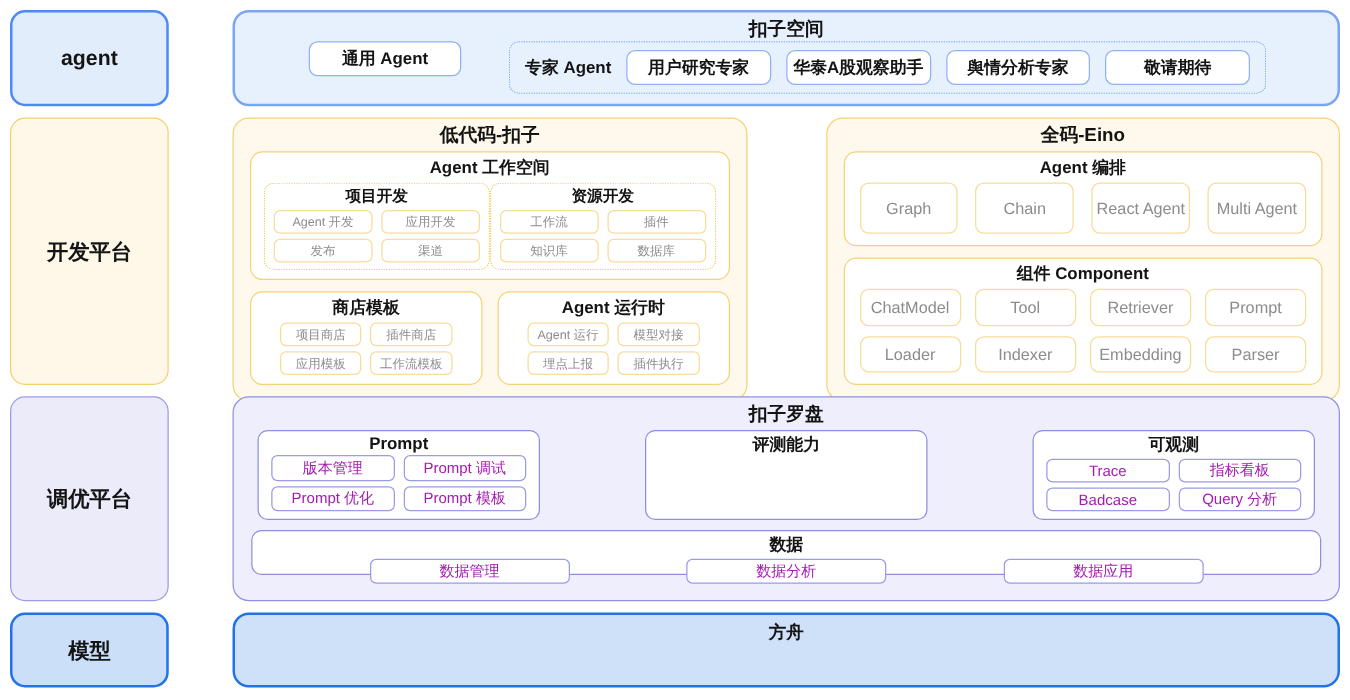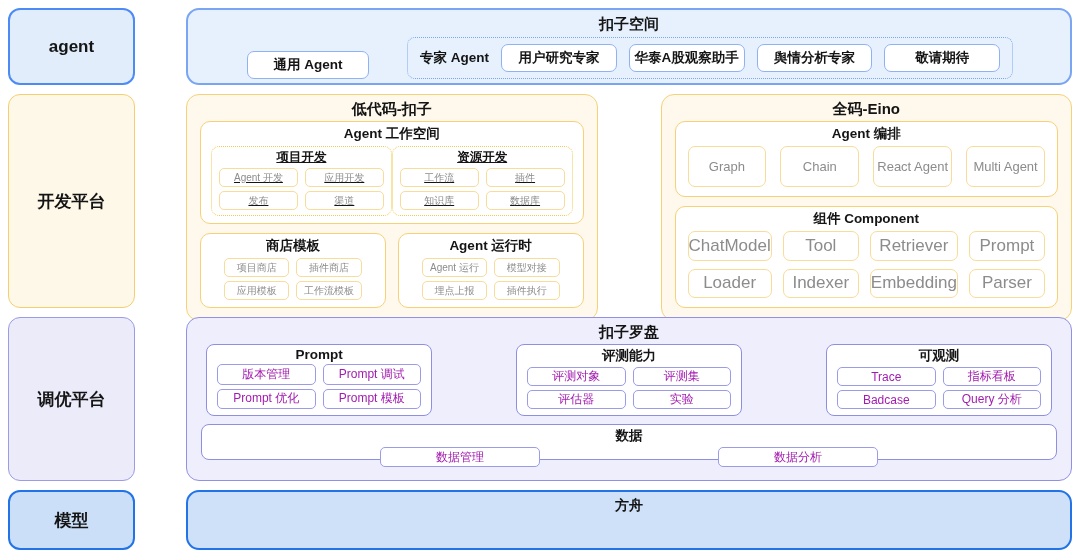--- a/index.html
+++ b/index.html
@@ -21,51 +21,51 @@
   
   .panel{border-radius:13px;border:1.5px solid;box-sizing:border-box;display:flex;flex-direction:column;margin-left:40px;}
   .p-blue{background:#E7F1FD;border-color:#79A5F2;border-width:2px;}
   .p-yellow{background:#FEF9EC;border-color:#F7D176;}
   .p-purple{background:#EEEEFC;border-color:#9090E4;}
   .p-dblue{background:#CEE1F9;border-color:#2273E8;border-width:2px;gap:48px;}
   .panel-title{text-align:center;font-weight:bold;font-size:15px;padding-top:5px;line-height:18px;flex:none;}
   .panel-title.sm{font-size:14px;padding-top:4px;}
 
   
-  .r1-content{flex:1;display:flex;align-items:flex-end;gap:38px;padding:0 57px 4px 59px;}
+  .r1-content{flex:1;display:flex;align-items:flex-start;gap:38px;padding:0 57px 4px 59px;}
   .btn-top{background:#fff;border:1.5px solid #8FB2F3;border-radius:7px;height:26px;
     display:flex;align-items:center;justify-content:center;font-weight:bold;font-size:13.5px;}
   .general-btn{width:120px;flex:none;}
   .expert-group{flex:1;border:1.5px dotted #7BA7F2;border-radius:8px;height:42px;box-sizing:border-box;
     display:flex;align-items:center;gap:12px;padding:0 12px;}
   .expert-label{font-weight:bold;font-size:13.5px;flex:none;}
   .expert-group .btn-top{flex:1;}
 
   
   .dev-wrap{display:grid;grid-template-columns:1fr 1fr;gap:23px;}
   .dev-content{flex:1;display:flex;flex-direction:column;gap:9px;padding:3px 13px 12px;}
   .white-box{background:#fff;border:1.3px solid #F7D176;border-radius:10px;box-sizing:border-box;
     display:flex;flex-direction:column;}
   .box-title{text-align:center;font-weight:bold;font-size:13.5px;padding:3px 0 3px;flex:none;}
   .ws-box{flex:1.35;padding:0 10px 7px;}
-  .ws-groups{flex:1;display:flex;text-decoration:underline;}
+  .ws-groups{flex:1;display:flex;}
   .dotted-group{flex:1;border:1.5px dotted #F2CA55;border-radius:8px;padding:1px 7px 5px;
     display:flex;flex-direction:column;}
   .dg-title{text-align:center;font-weight:bold;font-size:12.5px;padding:1px 0 2px;flex:none;}
   .grid2{flex:1;display:grid;grid-template-columns:1fr 1fr;gap:4px 7px;}
   .btn-y{background:#fff;border:1.2px solid #F8DC99;border-radius:5px;
     display:flex;align-items:center;justify-content:center;font-size:10px;color:#8C8C8C;min-height:17px;}
   .low-groups{flex:1;display:flex;gap:12px;}
   .low-group{flex:1;padding:0 23px 7px;}
   .eino-box1{flex:1;padding:0 12px 9px;}
   .eino-row{flex:1;display:flex;gap:14px;align-items:stretch;}
   .eino-row .btn-y{flex:1;font-size:13px;border-radius:7px;}
   .eino-box2{flex:1.4;padding:0 12px 9px;}
   .grid4{flex:1;display:grid;grid-template-columns:repeat(4,1fr);gap:8px 11px;}
-  .grid4 .btn-y{font-size:17px;border-radius:7px;}
+  .grid4 .btn-y{font-size:13px;border-radius:7px;}
 
   
   .compass-groups{display:flex;justify-content:space-between;padding:3px 19px 0;flex:none;}
   .purple-group{width:226px;height:72px;background:#fff;border:1.4px solid #8F8FE2;border-radius:8px;
     box-sizing:border-box;display:flex;flex-direction:column;padding:1px 10px 6px;}
   .pg-title{text-align:center;font-weight:bold;font-size:13.5px;padding:1px 0 2px;flex:none;}
   .btn-p{background:#fff;border:1.2px solid #9B9BE8;border-radius:5px;
     display:flex;align-items:center;justify-content:center;font-size:12px;color:#a21caf;min-height:17px;}
   .data-box{margin:8px 14px 0;height:36px;background:#fff;border:1.4px solid #8F8FE2;border-radius:8px;
     box-sizing:border-box;display:flex;flex-direction:column;padding:1px 0 6px;}
@@ -186,42 +186,37 @@
         <div class="pg-title">Prompt</div>
         <div class="grid2">
           <div class="btn-p">版本管理</div>
           <div class="btn-p">Prompt 调试</div>
           <div class="btn-p">Prompt 优化</div>
           <div class="btn-p">Prompt 模板</div>
         </div>
       </div>
       <div class="purple-group">
         <div class="pg-title">评测能力</div>
-        <div class="grid2">
-          <div class="btn-p">评测对象</div>
-          <div class="btn-p">评测集</div>
-          <div class="btn-p">评估器</div>
-          <div class="btn-p">实验</div>
-        </div>
       </div>
       <div class="purple-group">
         <div class="pg-title">可观测</div>
         <div class="grid2">
           <div class="btn-p">Trace</div>
           <div class="btn-p">指标看板</div>
           <div class="btn-p">Badcase</div>
           <div class="btn-p">Query 分析</div>
         </div>
       </div>
     </div>
     <div class="data-box">
       <div class="pg-title">数据</div>
       <div class="data-row">
         <div class="btn-p">数据管理</div>
         <div class="btn-p">数据分析</div>
+        <div class="btn-p">数据应用</div>
       </div>
     </div>
   </div>
 
   <div class="row-label lb-dblue">模型</div>
   <div class="panel p-dblue">
     <div class="panel-title sm">方舟</div>
     <div class="ark-row">
       <div class="btn-b">模型训练</div>
       <div class="btn-b">模型体验</div>

